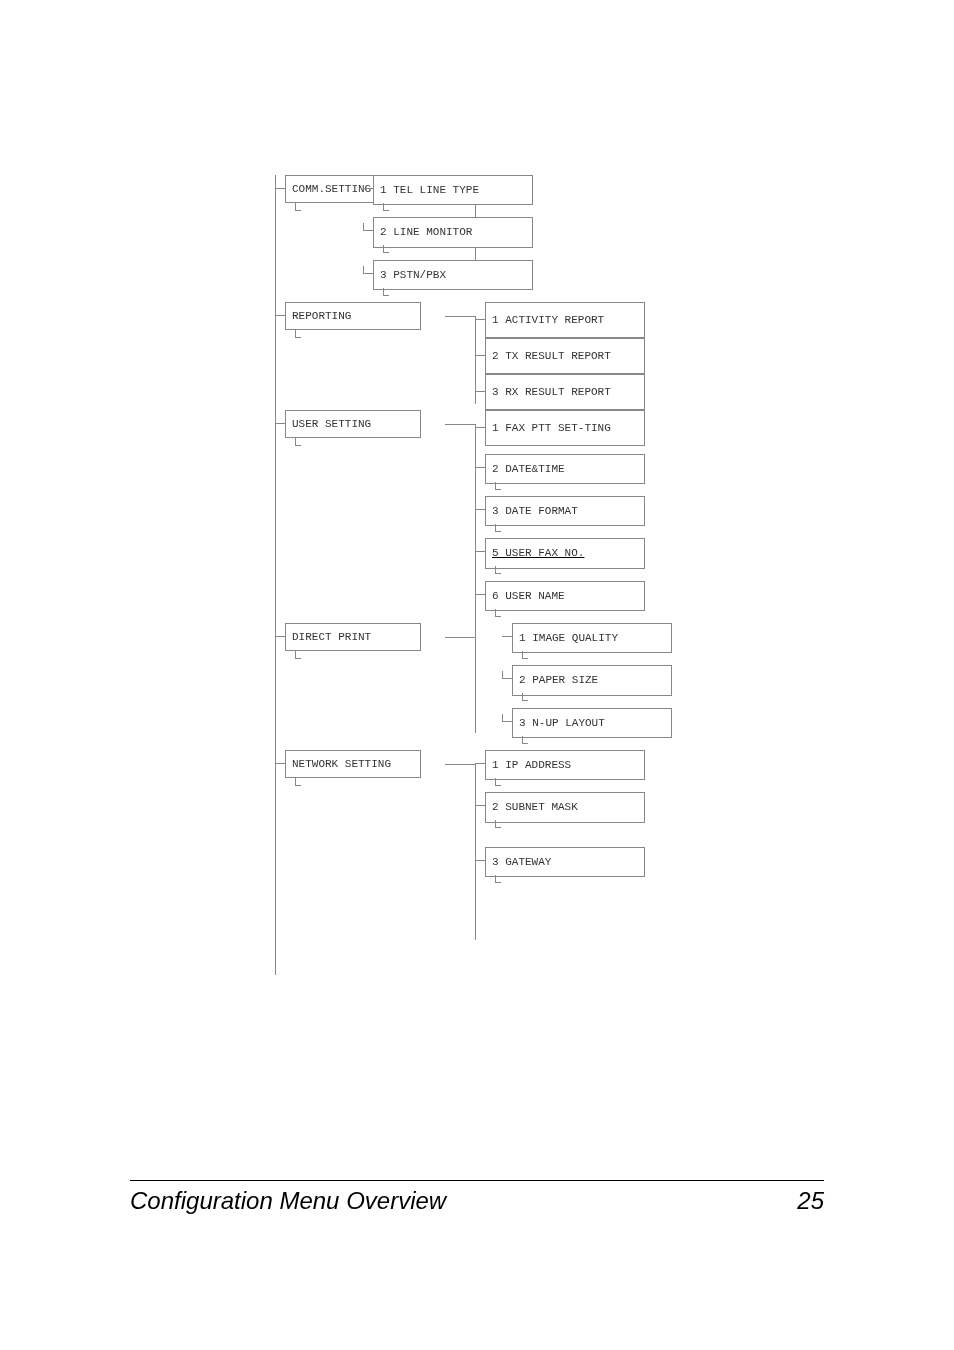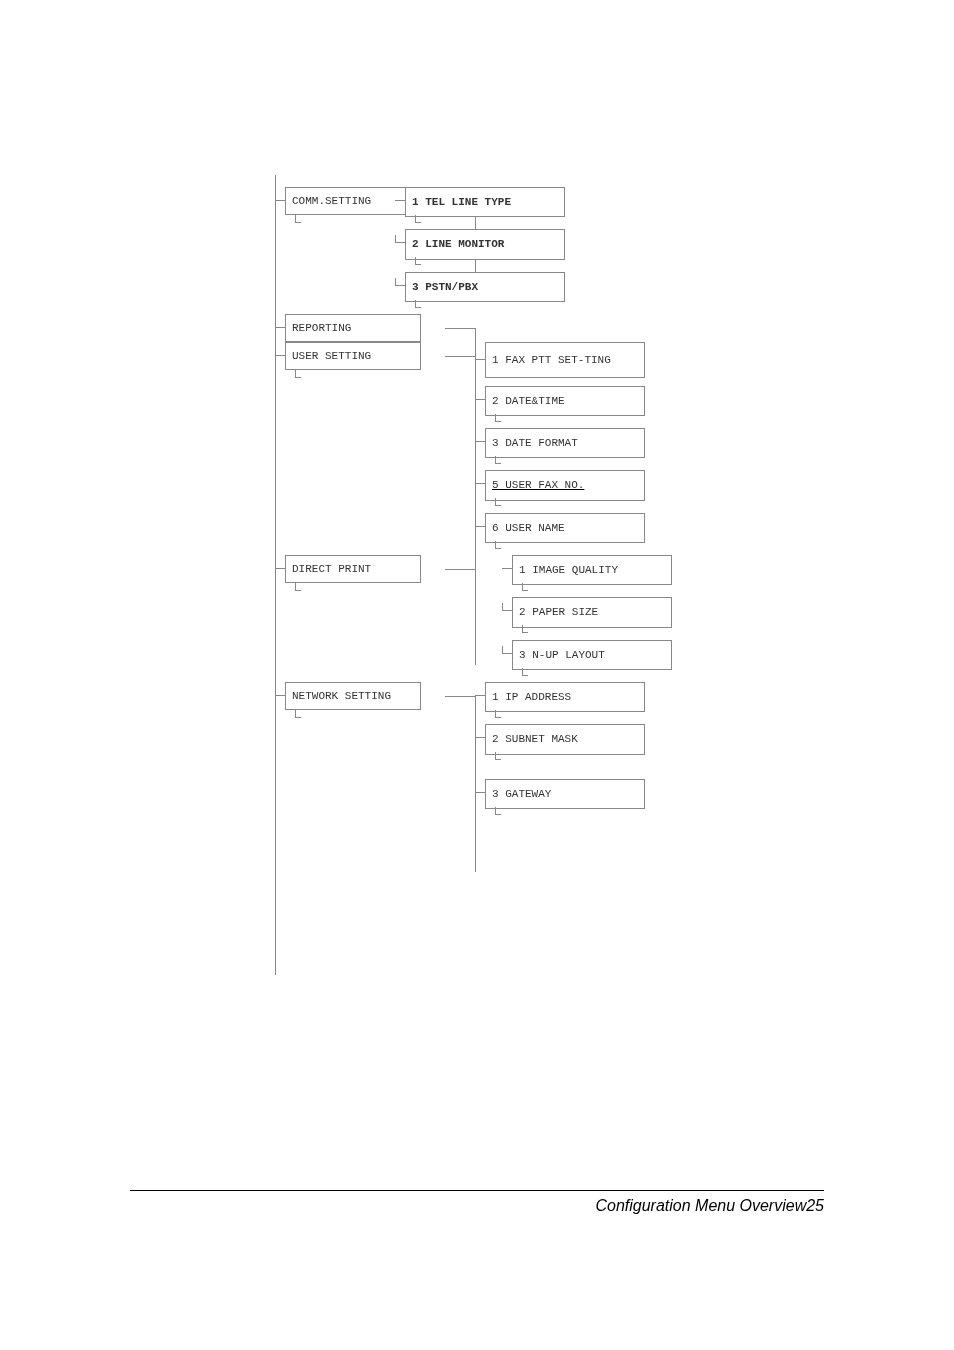--- a/index.html
+++ b/index.html
@@ -25,21 +25,20 @@
       padding: 7px 6px;
       line-height: 1.3;
       position: relative;
     }
     .box-left {
       width: 136px;
       margin-left: 10px;
       height: 28px;
       display: flex;
       align-items: center;
-      margin-top: 12px;
     }
     .box-right {
       width: 160px;
       margin-left: 10px;
       min-height: 28px;
       display: flex;
       align-items: center;
       margin-bottom: 12px;
     }
     .box-right.twoline {
@@ -51,24 +50,24 @@
       left: 130px;
       right: 130px;
     }
     .footer-line {
       border-top: 1.5px solid #000;
       width: 100%;
       margin-bottom: 6px;
     }
     .footer-text {
       font-style: italic;
-      font-size: 16px;
+      font-size: 24px;
       color: #000;
       display: flex;
-      justify-content: flex-end;
+      justify-content: space-between;
       font-family: Arial, Helvetica, sans-serif;
     }
     .group {
       position: relative;
       margin-bottom: 0;
     }
     .left-trunk {
       position: absolute;
       left: 0;
       top: 0;
@@ -90,21 +89,21 @@
       <div class="box box-left">
         <span>COMM.SETTING</span>
       </div>
 
       <div style="position:absolute; left:20px; top:28px; height:8px; border-left:1px solid #888; border-bottom:1px solid #888; width:6px;"></div>
 
       <div style="position:absolute; left:170px; top:14px; width:30px; border-top:1px solid #888;"></div>
 
       <div style="position:absolute; left:200px; top:14px; height:96px; border-left:1px solid #888;"></div>
     </div>
-    <div style="margin-left:120px; margin-top:-28px;font-weight:bold;">
+    <div style="margin-left:88px; margin-top:-28px;">
       <div style="position:relative;">
         <div style="position:absolute; left:0; top:6px; width:10px; height:8px; border-bottom:1px solid #888;"></div>
         <div class="box box-right">
             <span>1 TEL LINE TYPE</span>
           </div>
         <div style="position:absolute; left:20px; top:28px; height:8px; border-left:1px solid #888; border-bottom:1px solid #888; width:6px;"></div>
       </div>
       <div style="position:relative;">
         <div style="position:absolute; left:0; top:6px; width:10px; height:8px; border-left:1px solid #888; border-bottom:1px solid #888;"></div>
         <div class="box box-right">
@@ -124,20 +123,40 @@
 
   <div class="group">
     <div style="position:relative;">
       <div style="position:absolute; left:0; top:6px; width:10px; height:8px; border-left:1px solid #888; border-bottom:1px solid #888;"></div>
       <div class="box box-left">
         <span>REPORTING</span>
       </div>
       <div style="position:absolute; left:20px; top:28px; height:8px; border-left:1px solid #888; border-bottom:1px solid #888; width:6px;"></div>
       <div style="position:absolute; left:170px; top:14px; width:30px; border-top:1px solid #888;"></div>
       <div style="position:absolute; left:200px; top:14px; height:88px; border-left:1px solid #888;"></div>
+    </div>
+    <div style="margin-left:200px; margin-top:-28px;">
+      <div style="position:relative;">
+        <div style="position:absolute; left:0; top:10px; width:10px; height:8px; border-bottom:1px solid #888;"></div>
+        <div class="box box-right twoline">
+            <span>1 ACTIVITY REPORT</span>
+          </div>
+      </div>
+      <div style="position:relative; margin-top:-12px;">
+        <div style="position:absolute; left:0; top:10px; width:10px; height:8px; border-left:1px solid #888; border-bottom:1px solid #888;"></div>
+        <div class="box box-right twoline">
+            <span>2 TX RESULT REPORT</span>
+          </div>
+      </div>
+      <div style="position:relative; margin-top:-12px;">
+        <div style="position:absolute; left:0; top:10px; width:10px; height:8px; border-left:1px solid #888; border-bottom:1px solid #888;"></div>
+        <div class="box box-right twoline">
+            <span>3 RX RESULT REPORT</span>
+          </div>
+      </div>
     </div>
   </div>
 
   <div class="group" style="margin-top:-12px;">
     <div style="position:relative;">
       <div style="position:absolute; left:0; top:6px; width:10px; height:8px; border-left:1px solid #888; border-bottom:1px solid #888;"></div>
       <div class="box box-left">
         <span>USER SETTING</span>
       </div>
       <div style="position:absolute; left:20px; top:28px; height:8px; border-left:1px solid #888; border-bottom:1px solid #888; width:6px;"></div>

